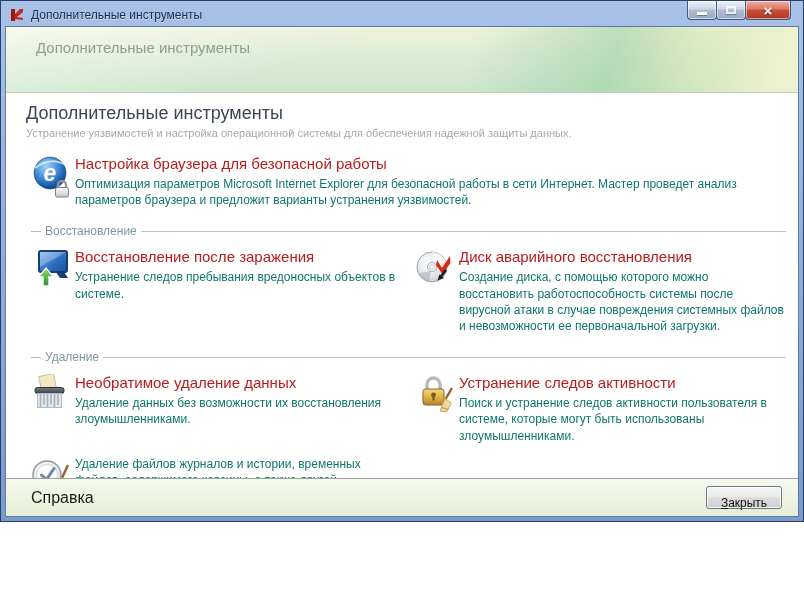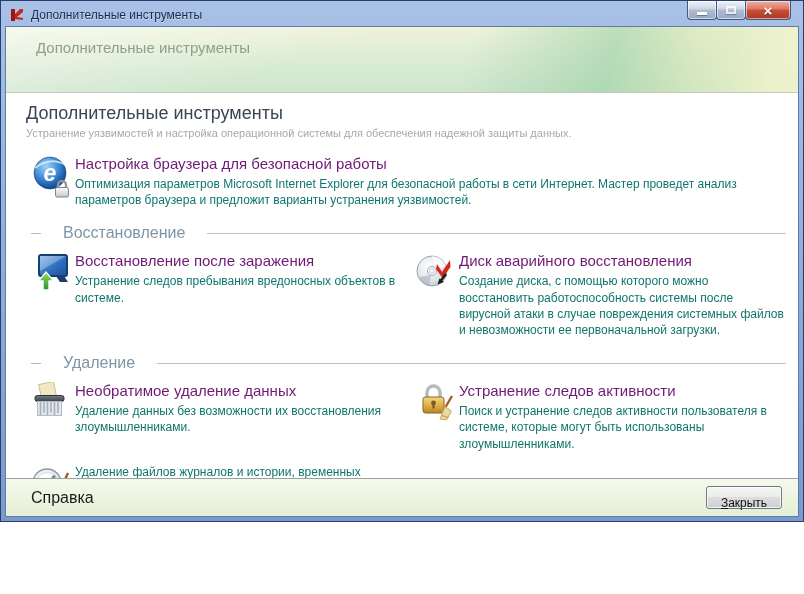--- a/index.html
+++ b/index.html
@@ -62,28 +62,28 @@
   .banner-title {
     position:absolute; left:30px; top:10px; width:230px;
     font-size:15px; line-height:21px; color:#90a086;
   }
   
   .content { flex:1 1 auto; background:#fff; overflow:hidden; }
   .page-heading { margin:10px 25px 0 20px; font-size:18px; font-weight:400; color:#3a4654; }
   .page-subheading { margin:3px 25px 0 20px; font-size:11px; color:#a3a9ae; }
   .item { position:relative; padding-left:44px; min-height:44px; }
   .item-icon { position:absolute; left:0; top:0; width:40px; height:44px; }
-  .item-title { font-size:15px; color:#701a75; margin-bottom:4px; cursor:pointer; }
+  .item-title { font-size:15px; color:#b91c1c; margin-bottom:4px; cursor:pointer; }
   .item-desc { font-size:12px; font-weight:400; color:#0f766e; line-height:1.35; }
   .featured { margin:16px 12px 0 25px; }
   .featured .item-desc { max-width:742px; }
   .sep {
-    display:flex; align-items:center; gap:22px;
+    display:flex; align-items:center; gap:4px;
     margin:16px 12px 10px 25px;
-    font-size:16px; color:#7e96a6;
+    font-size:12px; color:#7e96a6;
   }
   .sep .dash { width:10px; height:1px; background:#aebac3; flex:0 0 10px; }
   .sep .line { flex:1 1 auto; height:1px; background:#b8c3cb; }
   .tool-grid {
     display:grid; grid-template-columns:372px 1fr;
     column-gap:14px; row-gap:18px;
     margin:4px 12px 0 25px;
     gap:12px;
   }
   .tool-grid .item-desc { max-width:348px; }

